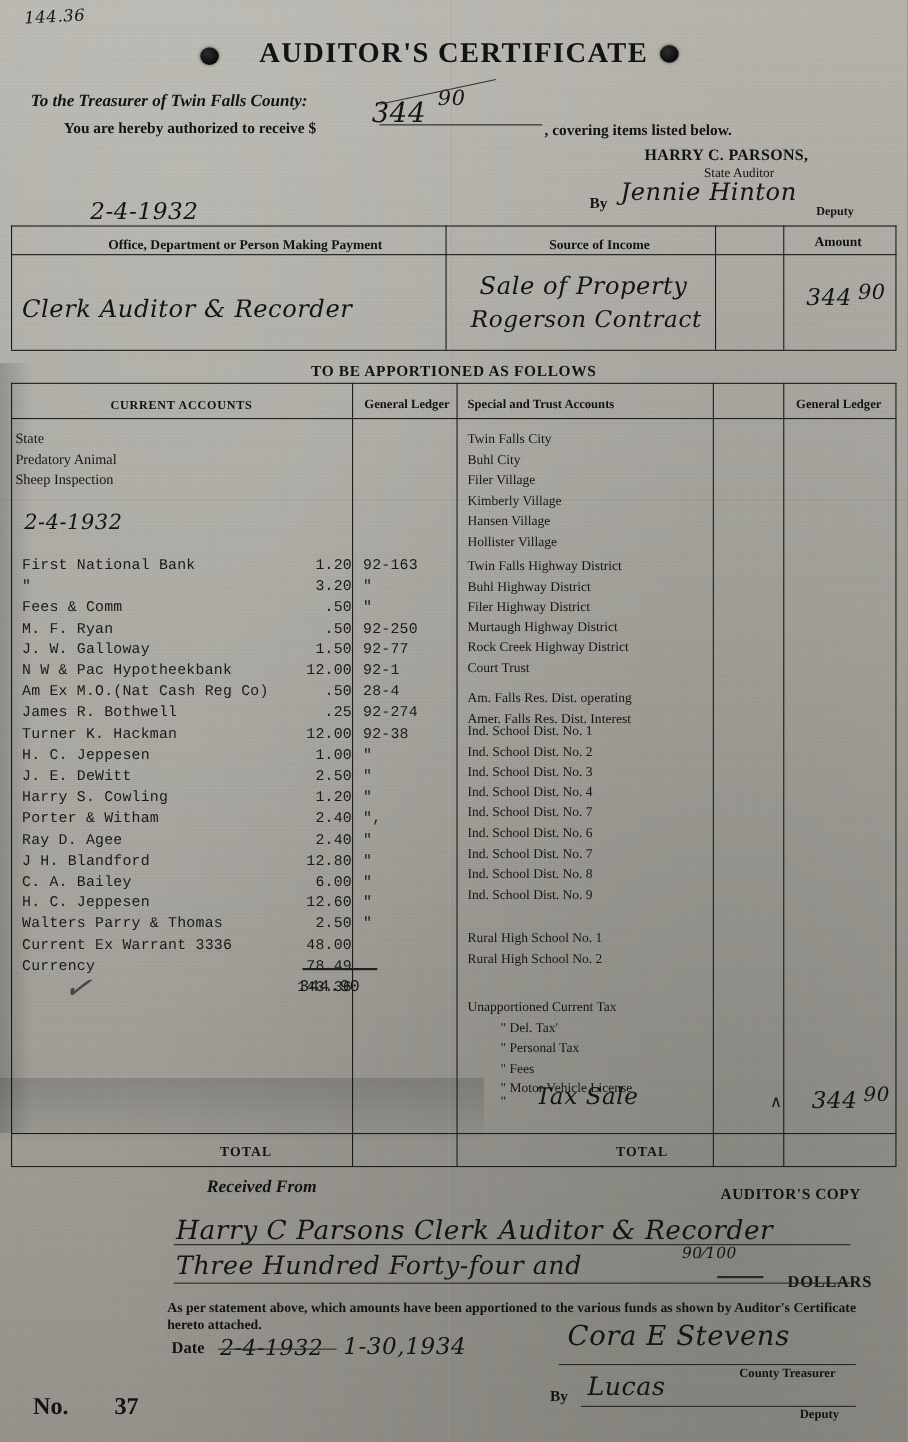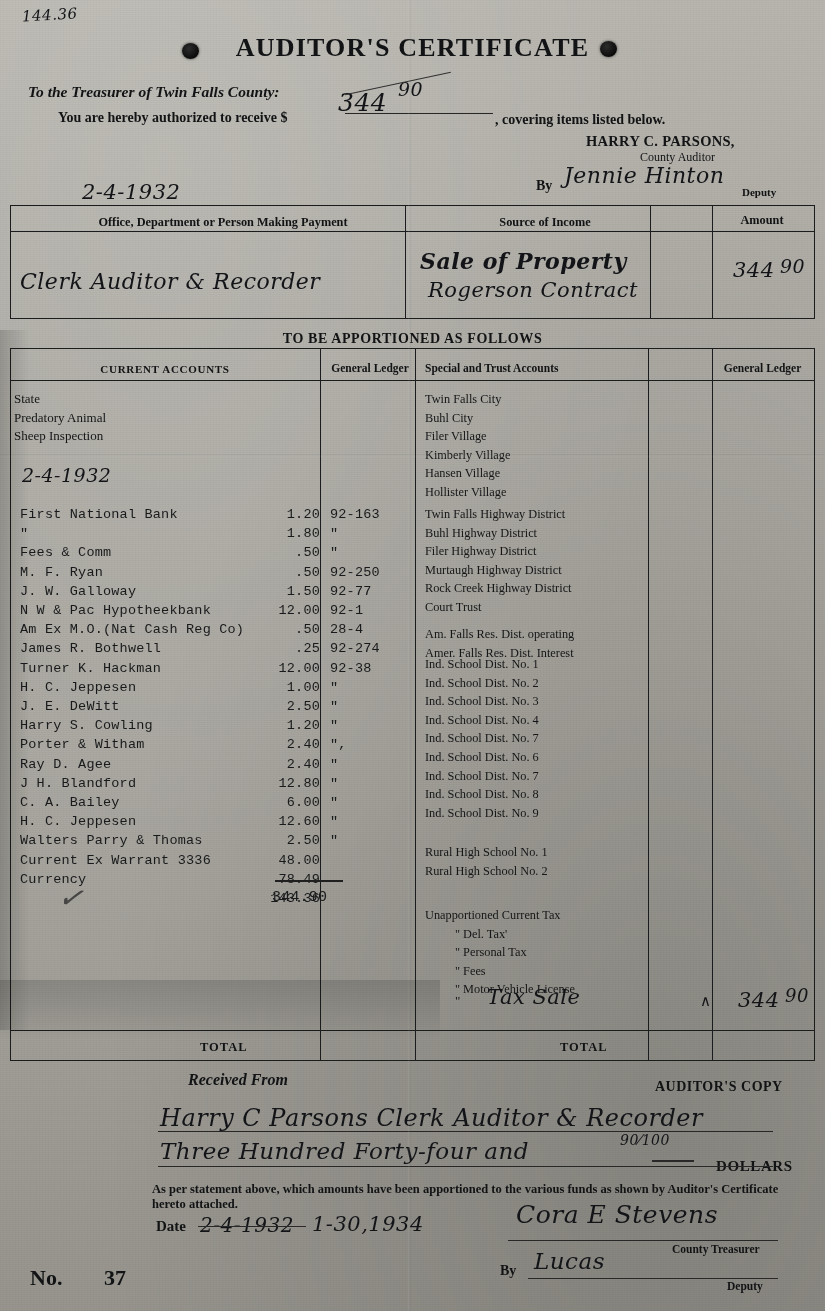--- a/index.html
+++ b/index.html
@@ -76,21 +76,21 @@
   .rule{position:absolute;background:#1d1e20;}
   .vrule{width:1px;}
   .hrule{height:1px;}
 
   #hdr-office{left:58px;top:215px;width:330px;text-align:center;font-size:12.3px;font-weight:bold;}
   #hdr-source{left:420px;top:215px;width:250px;text-align:center;font-size:12.3px;font-weight:bold;}
   #hdr-amount{left:716px;top:213px;width:92px;text-align:center;font-size:12.3px;font-weight:bold;}
 
   #pay1{left:34px;top:240px;font-size:22px;}
   #pay2{left:20px;top:269px;font-size:22px;}
-  #src1{left:420px;top:248px;font-size:22px;font-weight:bold;}
+  #src1{left:436px;top:248px;font-size:22px;}
   #src2{left:428px;top:278px;font-size:21px;}
   #amt1{left:733px;top:258px;font-size:21px;}
   #amt1c{left:780px;top:255px;font-size:19px;}
 
   #apportion{left:0;right:0;top:331px;text-align:center;font-size:14px;font-weight:bold;letter-spacing:.6px;}
 
   #col-current{left:10px;top:363px;width:310px;text-align:center;font-size:11px;font-weight:bold;letter-spacing:.7px;}
   #col-gl1{left:325px;top:362px;width:90px;text-align:center;font-size:11.5px;font-weight:bold;}
   #col-special{left:425px;top:362px;width:230px;font-size:11.5px;font-weight:bold;}
   #col-gl2{left:715px;top:362px;width:95px;text-align:center;font-size:11.5px;font-weight:bold;}
@@ -168,21 +168,21 @@
 
   <div class="abs prt" id="line-treasurer">To the Treasurer of Twin Falls County:</div>
   <div class="abs prt" id="line-authorized">You are hereby authorized to receive $</div>
   <div class="abs hand" id="amount-hand">344</div>
   <div class="abs hand" id="amount-cents">90</div>
   <div class="abs rule hrule" id="amt-rule"></div>
   <div class="abs" id="amt-strike"></div>
   <div class="abs prt" id="covering">, covering items listed below.</div>
 
   <div class="abs prt" id="auditor-name">HARRY C. PARSONS,</div>
-  <div class="abs prt" id="auditor-role">County Auditor</div>
+  <div class="abs prt" id="auditor-role">State Auditor</div>
   <div class="abs prt" id="by-label">By</div>
   <div class="abs hand" id="deputy-sig">Jennie Hinton</div>
   <div class="abs prt" id="deputy-label1">Deputy</div>
   <div class="abs hand" id="date-top">2-4-1932</div>
 
   <div class="abs rule hrule" style="left:10px;top:205px;width:805px;"></div>
   <div class="abs rule hrule" style="left:10px;top:231px;width:805px;"></div>
   <div class="abs rule hrule" style="left:10px;top:318px;width:805px;"></div>
   <div class="abs rule vrule" style="left:10px;top:205px;height:113px;"></div>
   <div class="abs rule vrule" style="left:405px;top:205px;height:113px;"></div>
@@ -245,21 +245,21 @@
     <div>J H. Blandford</div>
     <div>C. A. Bailey</div>
     <div>H. C. Jeppesen</div>
     <div>Walters Parry &amp; Thomas</div>
     <div>Current Ex Warrant 3336</div>
     <div>Currency</div>
   </div>
 
   <div class="abs typed" id="typed-amts">
     <div>1.20</div>
-    <div>1.80</div>
+    <div>3.20</div>
     <div>.50</div>
     <div>.50</div>
     <div>1.50</div>
     <div>12.00</div>
     <div>.50</div>
     <div>.25</div>
     <div>12.00</div>
     <div>1.00</div>
     <div>2.50</div>
     <div>1.20</div>

